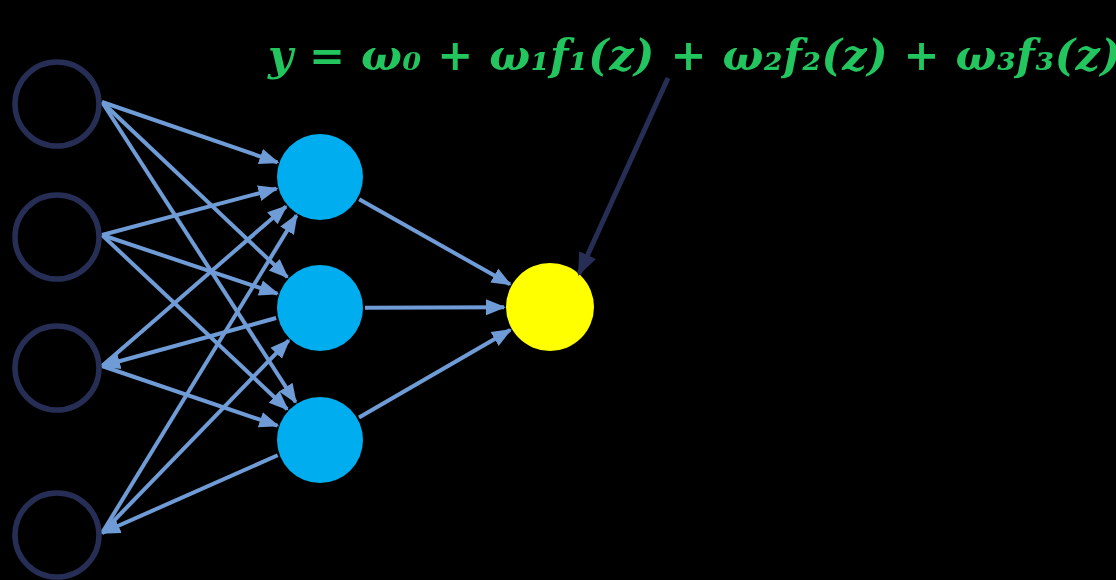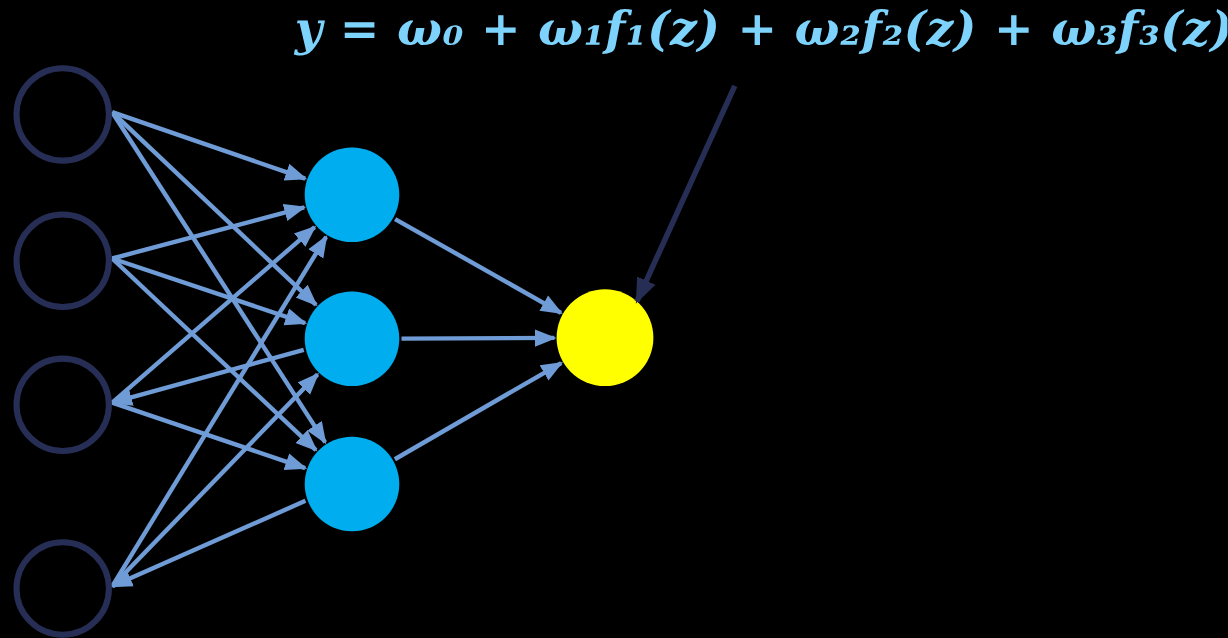--- a/index.html
+++ b/index.html
@@ -69,14 +69,14 @@
         <circle cx="57" cy="237" r="42" fill="none" stroke="#272e55" stroke-width="5.5"></circle>
         <circle cx="57" cy="368" r="42" fill="none" stroke="#272e55" stroke-width="5.5"></circle>
         <circle cx="57" cy="535" r="42" fill="none" stroke="#272e55" stroke-width="5.5"></circle>
         <circle cx="320" cy="177" r="43" fill="#00adee"></circle>
         <circle cx="320" cy="308" r="43" fill="#00adee"></circle>
         <circle cx="320" cy="440" r="43" fill="#00adee"></circle>
         <circle cx="550" cy="307" r="44" fill="#ffff00"></circle>
       </g>
       <line x1="668" y1="78" x2="579" y2="274" stroke="#272e55" stroke-width="5" marker-end="url(#arrow-dark)"></line>
     </svg>
-  <div class="formula" style="color: #7dd3fc;">y = ω₀ + ω₁f₁(z) + ω₂f₂(z) + ω₃f₃(z)</div>
+  <div class="formula" style="color: #22c55e; margin-top: 28px;">y = ω₀ + ω₁f₁(z) + ω₂f₂(z) + ω₃f₃(z)</div>
 </div>
 
 </body></html>

